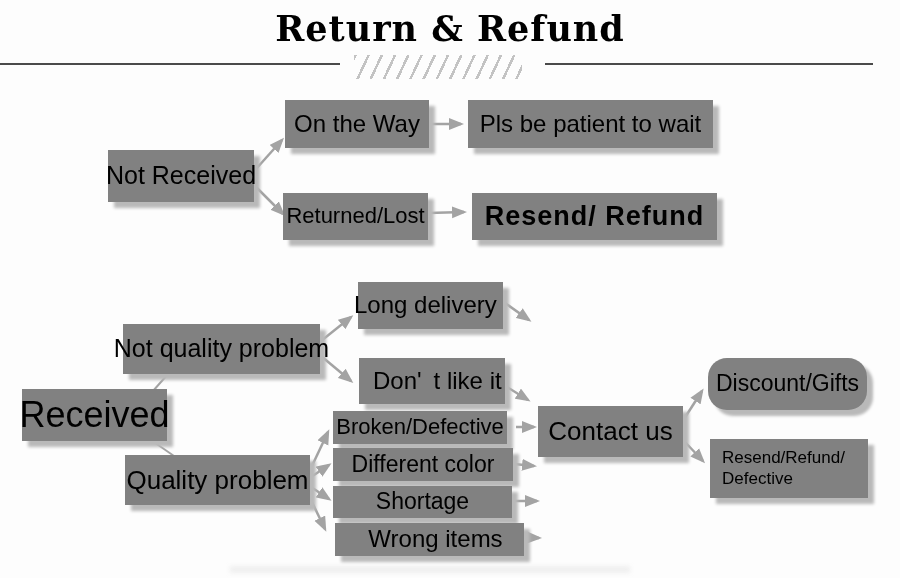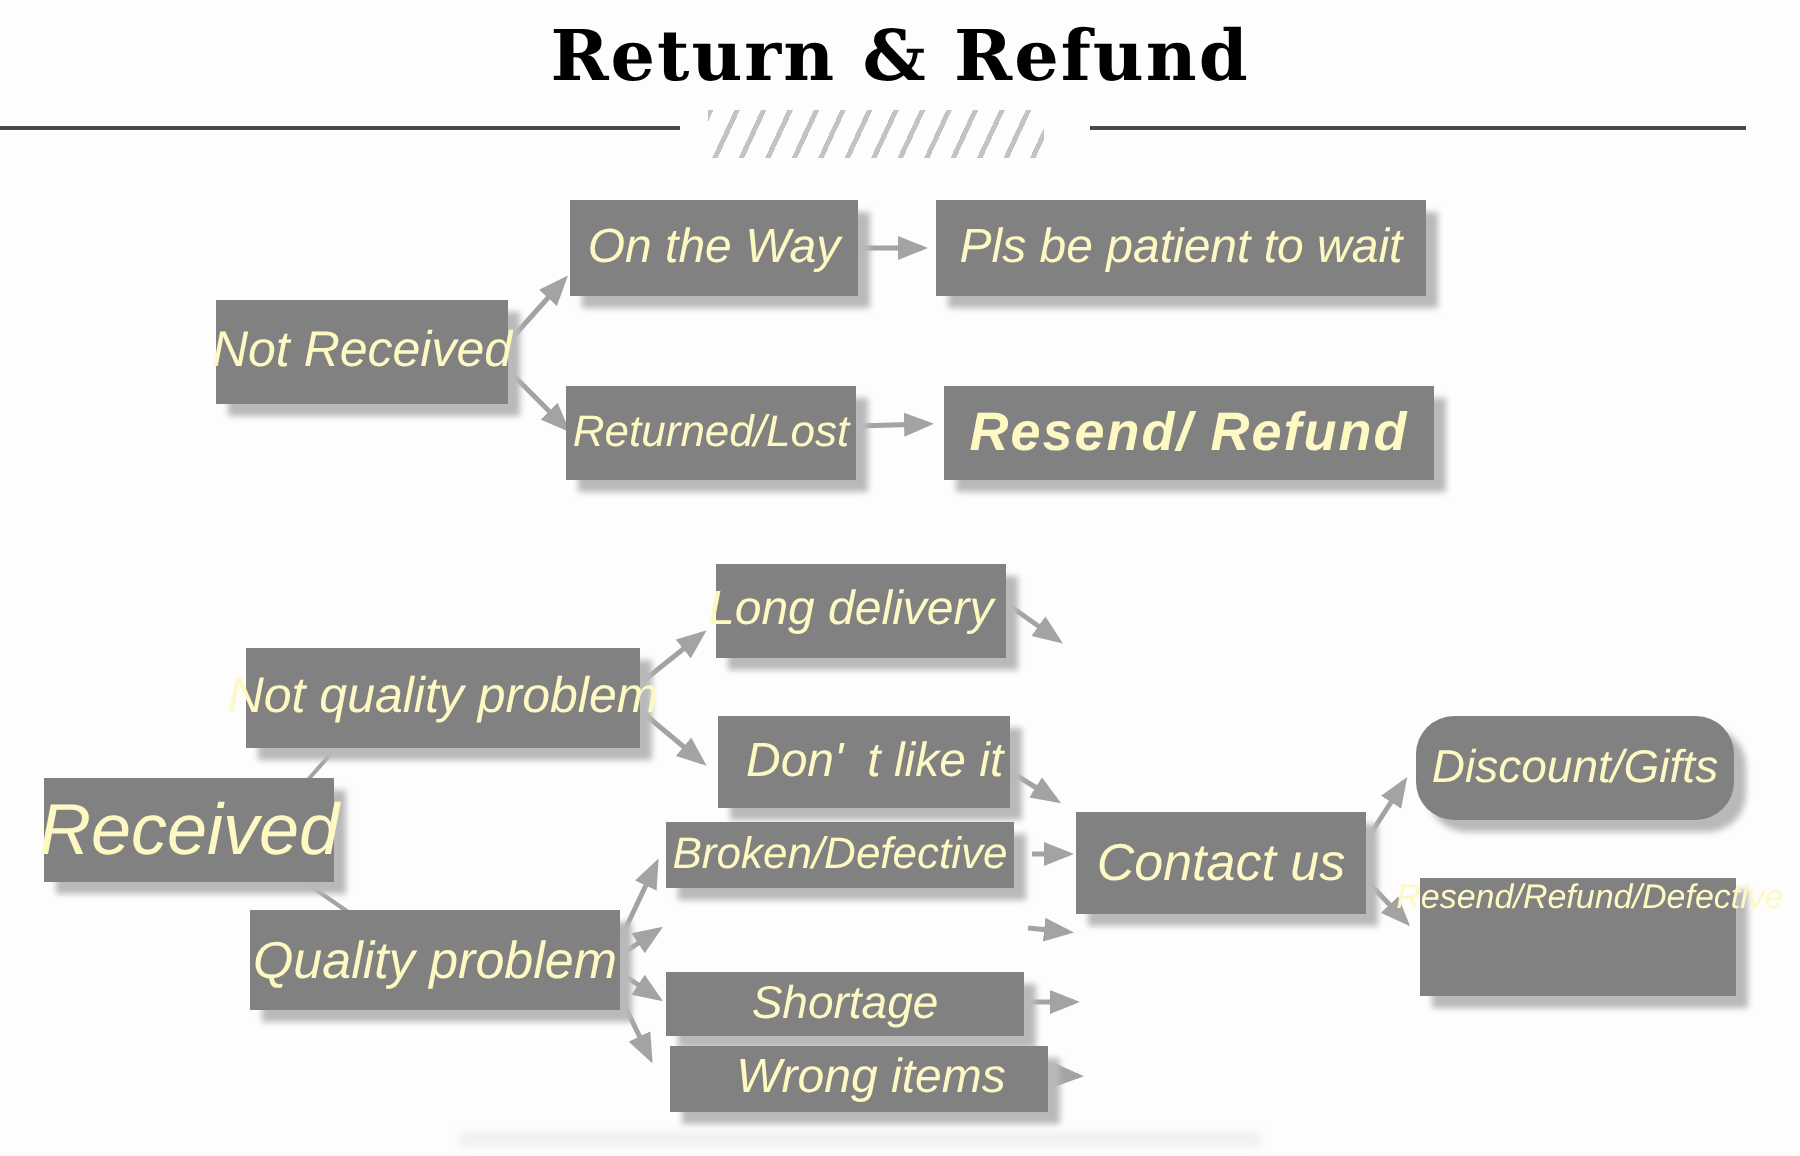--- a/index.html
+++ b/index.html
@@ -24,45 +24,44 @@
   .rule-left{left:0;width:340px;}
   .rule-right{left:545px;width:328px;}
   .hatch{
     position:absolute;left:354px;top:55px;width:168px;height:24px;
     background:repeating-linear-gradient(115deg,#c3c3c3 0 2.5px,transparent 2.5px 12px);
   }
   
   .node{
     position:absolute;
     background:#818181;
-    color:#fef9c3;
+    color:#000000;
     display:flex;align-items:center;justify-content:center;
     white-space:nowrap;
     box-shadow:6px 6px 3px #b9b9b9;
     line-height:1.1;
-    font-style:italic;
   }
   .b-not-received {left:108px;top:150px;width:146px;height:52px;font-size:25px;}
   .b-on-the-way   {left:285px;top:100px;width:144px;height:48px;font-size:24px;}
   .b-pls-wait     {left:468px;top:100px;width:245px;height:48px;font-size:24px;}
   .b-returned-lost{left:283px;top:193px;width:145px;height:47px;font-size:22px;}
   .b-resend-refund{left:472px;top:193px;width:245px;height:47px;font-size:27px;font-weight:600;letter-spacing:1px;}
   .b-received     {left:22px;top:389px;width:145px;height:52px;font-size:36px;}
   .b-not-quality  {left:123px;top:324px;width:197px;height:50px;font-size:25px;}
   .b-long-delivery{left:358px;top:282px;width:145px;height:47px;font-size:24px;justify-content:flex-start;text-indent:-4px;}
   .b-dont-like    {left:359px;top:358px;width:146px;height:46px;font-size:24px;justify-content:flex-start;padding-left:14px;width:132px;}
   .b-quality      {left:125px;top:455px;width:185px;height:50px;font-size:26px;}
   .b-broken       {left:333px;top:411px;width:174px;height:33px;font-size:22px;}
   .b-diff-color   {left:333px;top:448px;width:180px;height:33px;font-size:23px;}
   .b-shortage     {left:333px;top:486px;width:179px;height:32px;font-size:23px;}
   .b-wrong        {left:335px;top:523px;width:177px;height:33px;font-size:24px;padding-left:12px;}
   .b-contact      {left:538px;top:406px;width:145px;height:51px;font-size:26px;}
   .b-discount     {left:708px;top:358px;width:159px;height:52px;font-size:23px;border-radius:19px;}
   .b-resend2      {left:710px;top:439px;width:146px;height:59px;font-size:17px;
-                   flex-direction:row;align-items:flex-start;justify-content:center;padding-left:12px;line-height:1.2;}
+                   flex-direction:column;align-items:flex-start;justify-content:center;padding-left:12px;line-height:1.2;}
   
   #arrows{position:absolute;left:0;top:0;width:900px;height:578px;}
   .smudge{
     position:absolute;left:230px;top:566px;width:400px;height:7px;
     background:#efefef;filter:blur(2px);
   }
 </style>
 </head>
 <body>
 
@@ -113,20 +112,21 @@
   <div class="node b-pls-wait">Pls be patient to wait</div>
   <div class="node b-returned-lost">Returned/Lost</div>
   <div class="node b-resend-refund">Resend/ Refund</div>
 
   <div class="node b-received">Received</div>
   <div class="node b-not-quality">Not quality problem</div>
   <div class="node b-long-delivery">Long delivery</div>
   <div class="node b-dont-like">Don' t like it</div>
   <div class="node b-quality">Quality problem</div>
   <div class="node b-broken">Broken/Defective</div>
+  <div class="node b-diff-color">Different color</div>
   <div class="node b-shortage">Shortage</div>
   <div class="node b-wrong">Wrong items</div>
   <div class="node b-contact">Contact us</div>
   <div class="node b-discount">Discount/Gifts</div>
   <div class="node b-resend2">
     <span>Resend/Refund/</span>
     <span>Defective</span>
   </div>
 
   <div class="smudge"></div>

